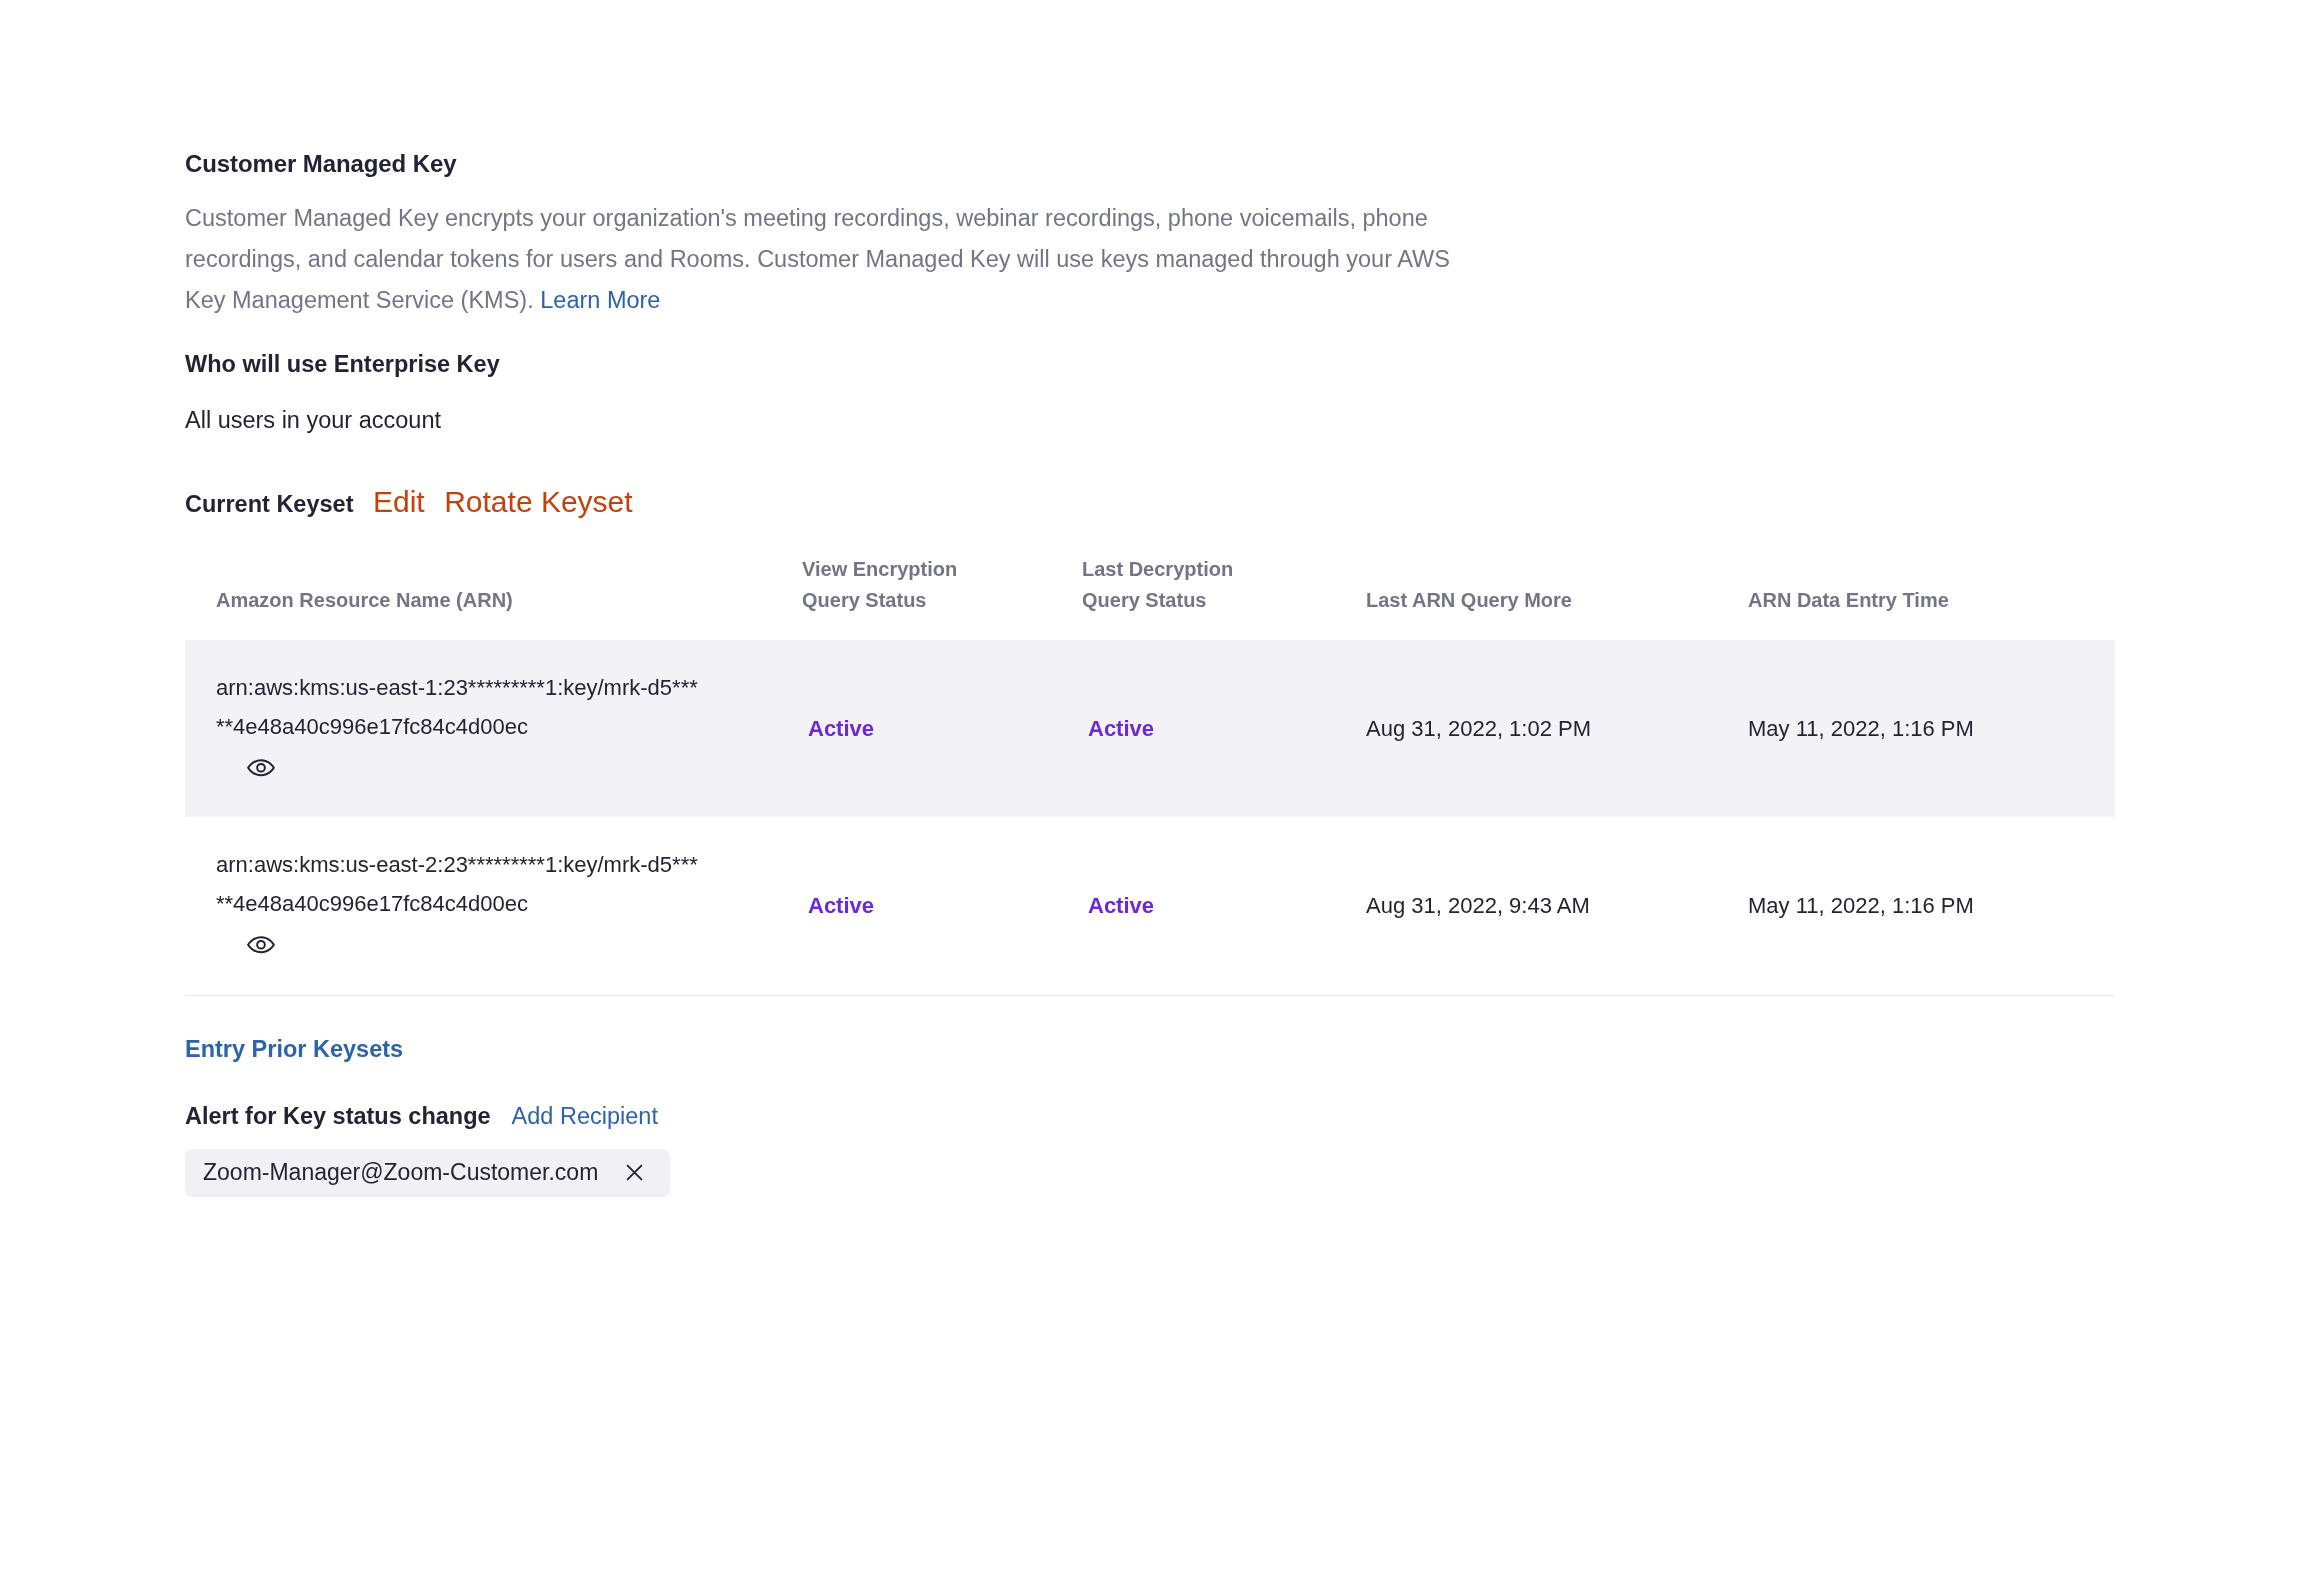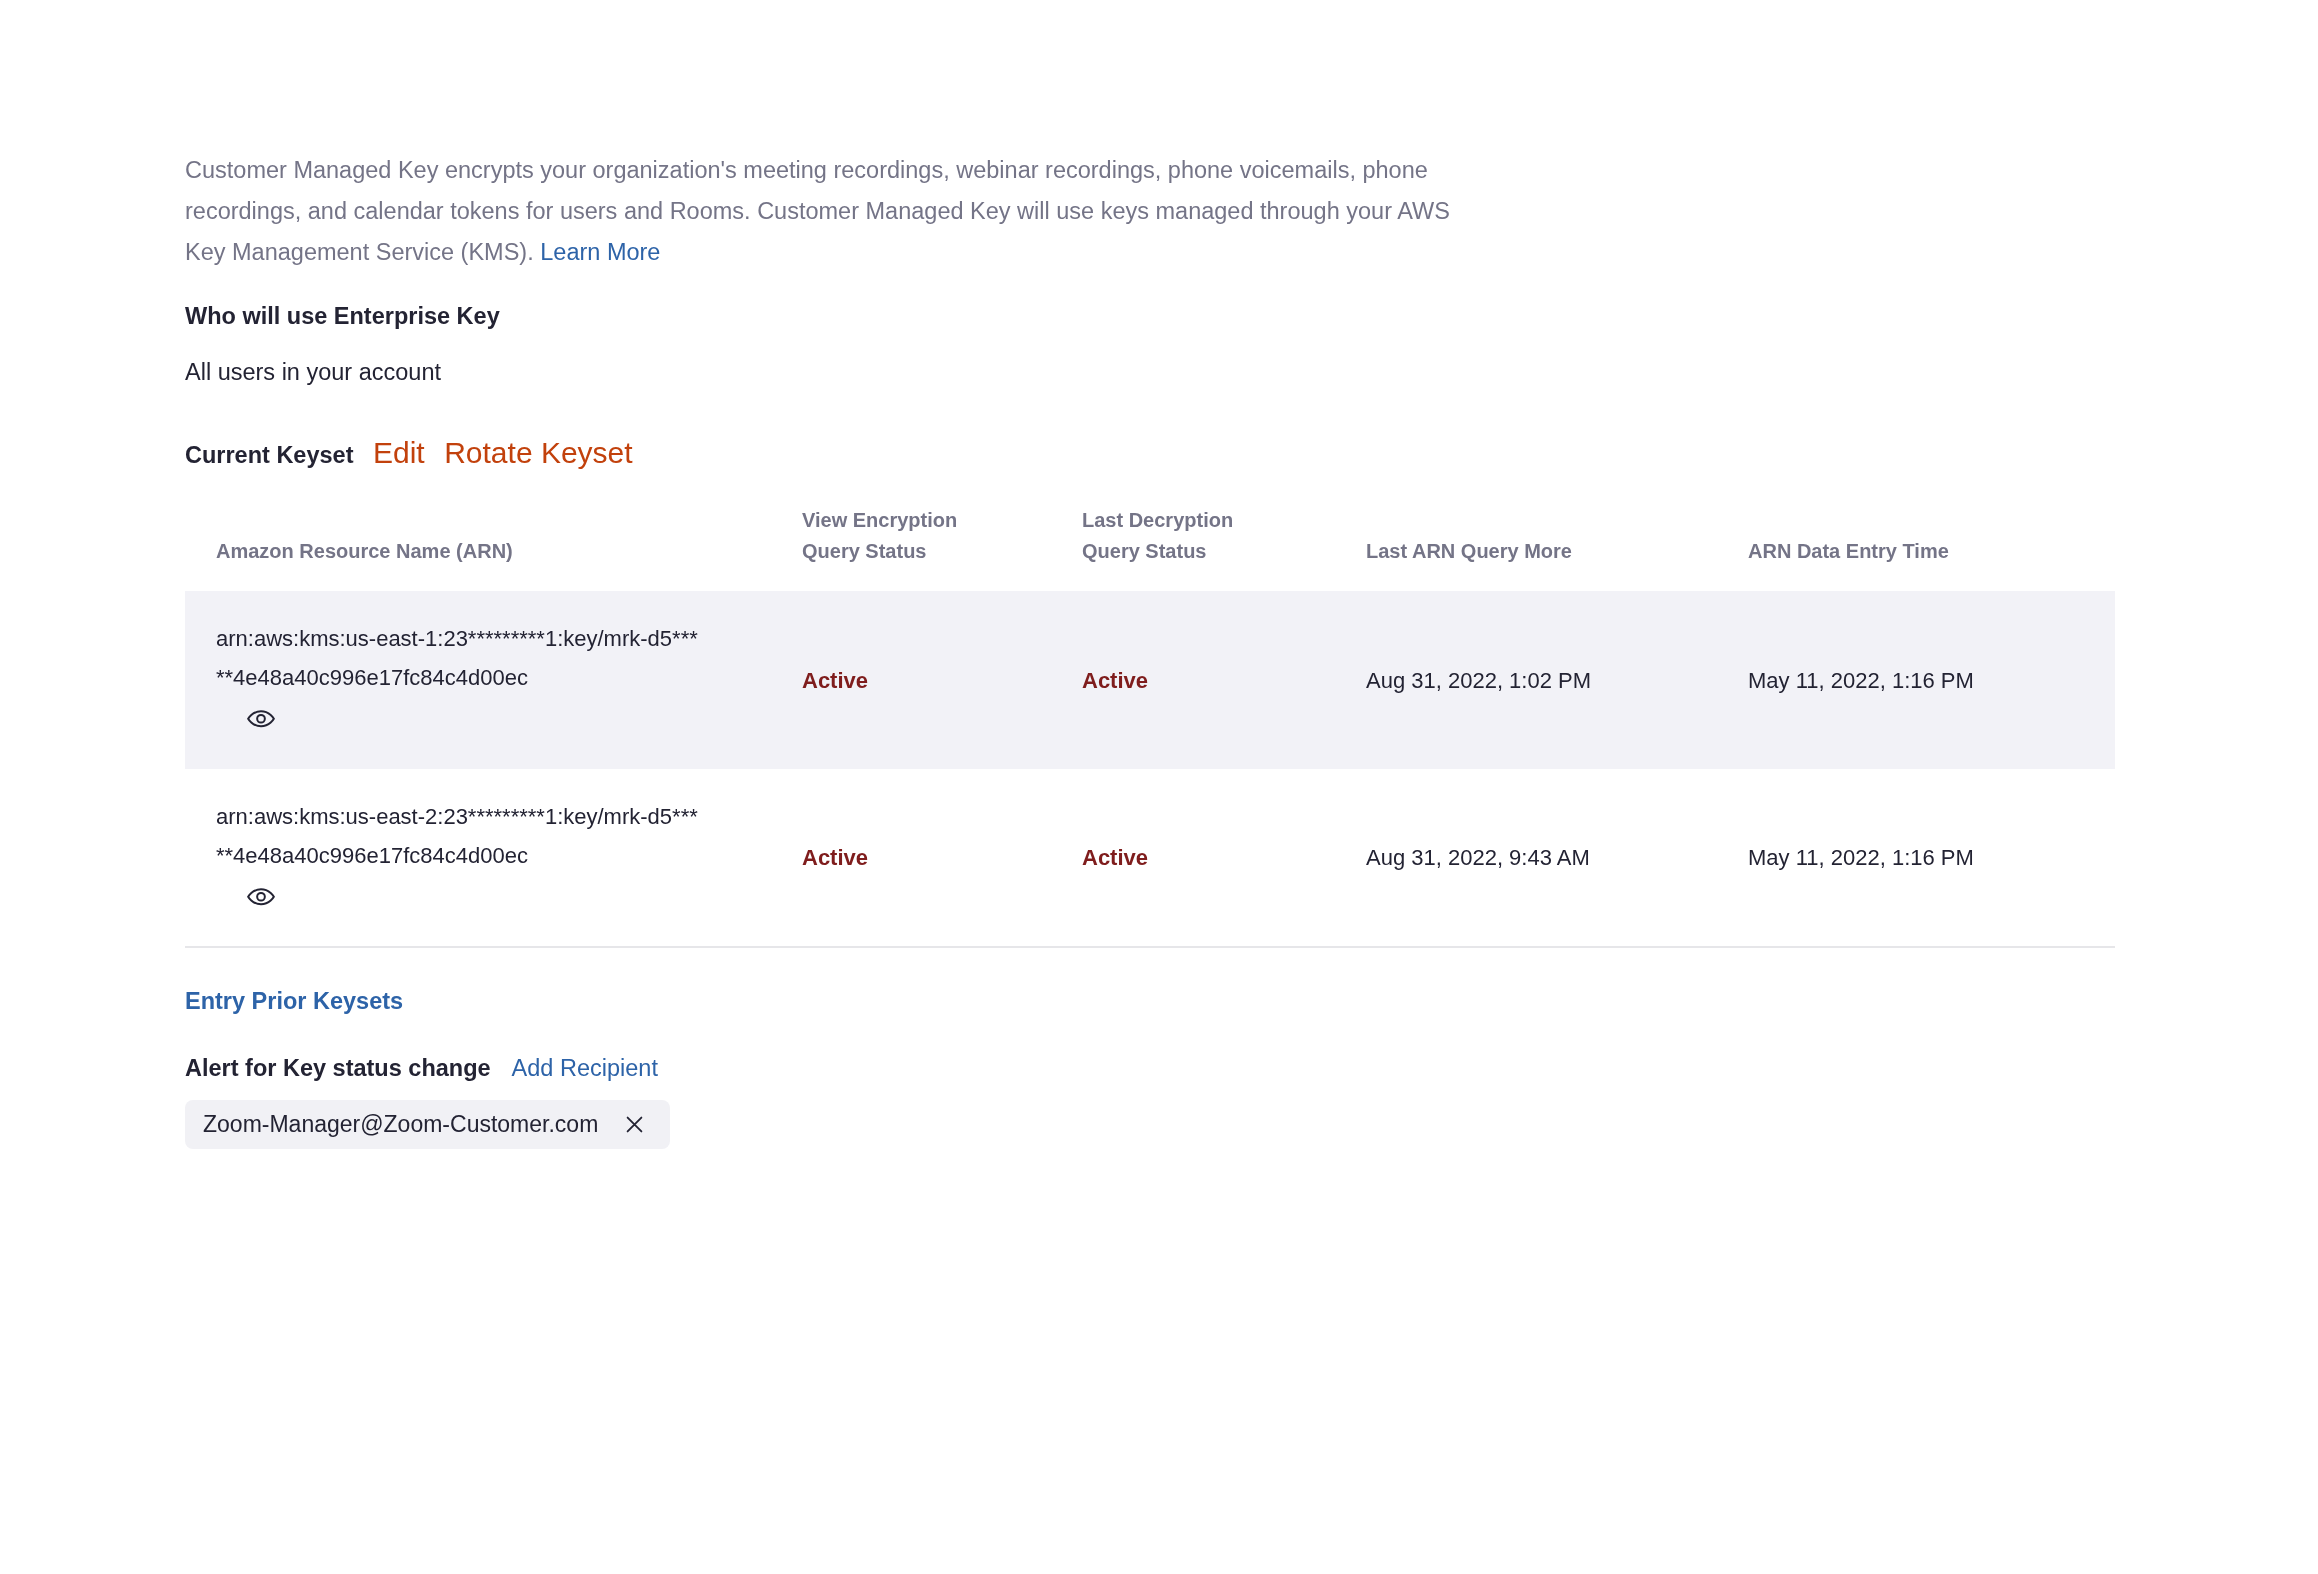--- a/index.html
+++ b/index.html
@@ -134,23 +134,24 @@
     align-items: center;
     justify-content: center;
     margin-top: 9.7px;
     margin-left: 29px;
     width: 32px;
     height: 24px;
     cursor: pointer;
   }
 
   .status-active {
-    color: #7f1d1d;
+    color: #6d28d9;
     font-weight: 700;
     font-size: 22px;
+    margin-left: 6px;
   }
 
   .divider {
     width: 1930px;
     height: 1.6px;
     background: #e6e6e9;
     margin: 0 0 0 0;
   }
 
   
@@ -204,20 +205,21 @@
     height: 24px;
     cursor: pointer;
     color: #232333;
   }
 </style>
 </head>
 <body>
 
 <div class="page">
 
+  <h2 class="section-title">Customer Managed Key</h2>
 
   <p class="description"><span>Customer Managed Key encrypts your organization's meeting recordings, webinar recordings, phone voicemails, phone recordings, and calendar tokens for users and Rooms. Customer Managed Key will use keys managed through your AWS Key Management Service (KMS).</span>
     <a class="link">Learn More</a>
   </p>
 
   <h3 class="subsection-title">Who will use Enterprise Key</h3>
   <p class="plain-line">All users in your account</p>
 
   <div class="keyset-head">
     <span class="label">Current Keyset</span>

